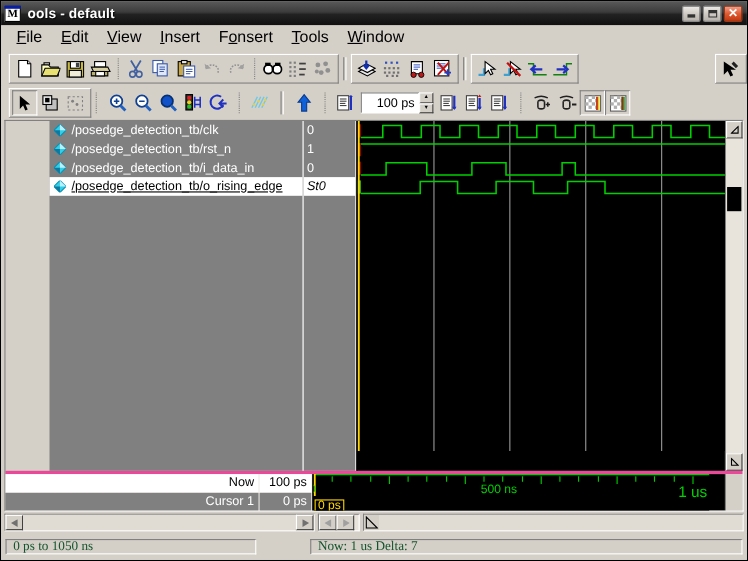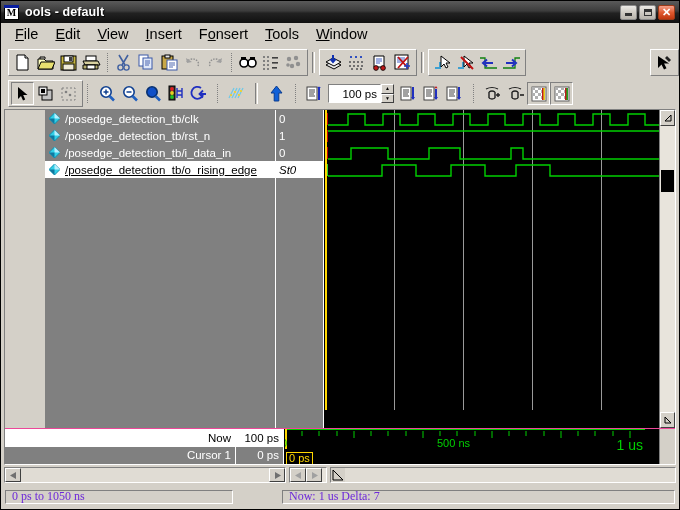--- a/index.html
+++ b/index.html
@@ -254,21 +254,21 @@
     position: absolute;
     left: 1px; right: 1px;
     top: 44px; height: 22px;
     background: #000;
   }
 
   
   .ruler-row {
     flex: 0 0 36px; height: 23px;
     display: flex;
-    border-top: 1px solid #ec4899;
+    border-top: 3px solid #ec4899;
   }
   .now-pane {
     width: 231px; flex: 0 0 231px;
     display: flex; flex-direction: column;
     border-right: 1px solid #fff;
   }
   .now-line, .cursor-line {
     flex: 1 1 50%;
     display: flex; align-items: center; justify-content: flex-end;
     font-size: 11.5px;
@@ -343,21 +343,21 @@
   }
   .status-cell {
     height: 14px;
     border: 1px solid;
     border-top-color: #808080; border-left-color: #808080;
     border-right-color: #fff; border-bottom-color: #fff;
     display: flex; align-items: center;
     padding-left: 6px;
     font-family: "Liberation Serif", serif;
     font-size: 12px;
-    color: #6d28d9;
+    color: #14532d;
     white-space: nowrap;
   }
   .status-cell.a { width: 228px; flex: 0 0 228px; }
   .status-cell.b { flex: 1 1 auto; margin-left: 44px; }
 </style>
 </head>
 <body>
 
 <div class="window">
 

